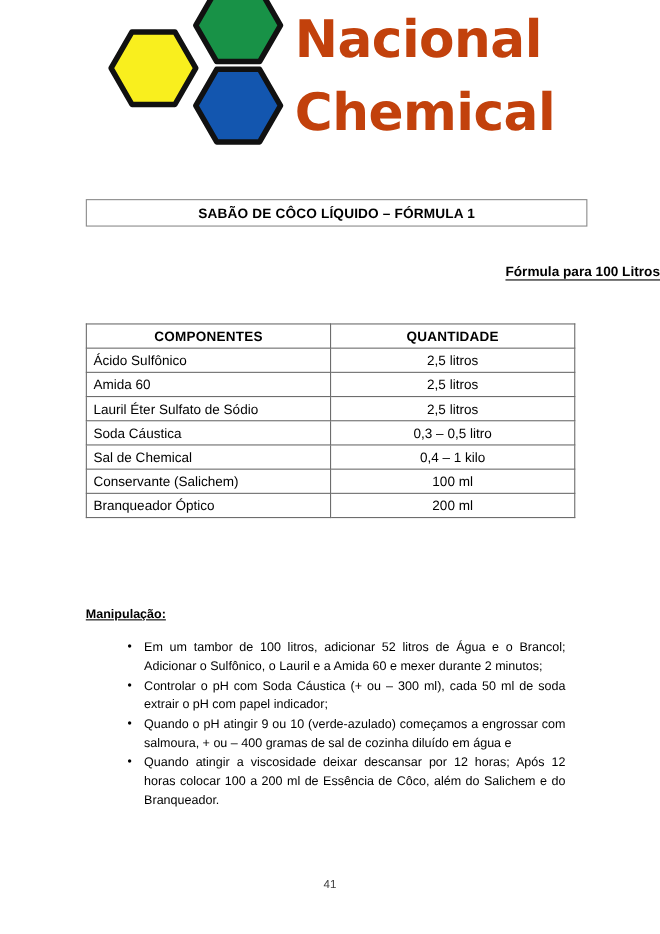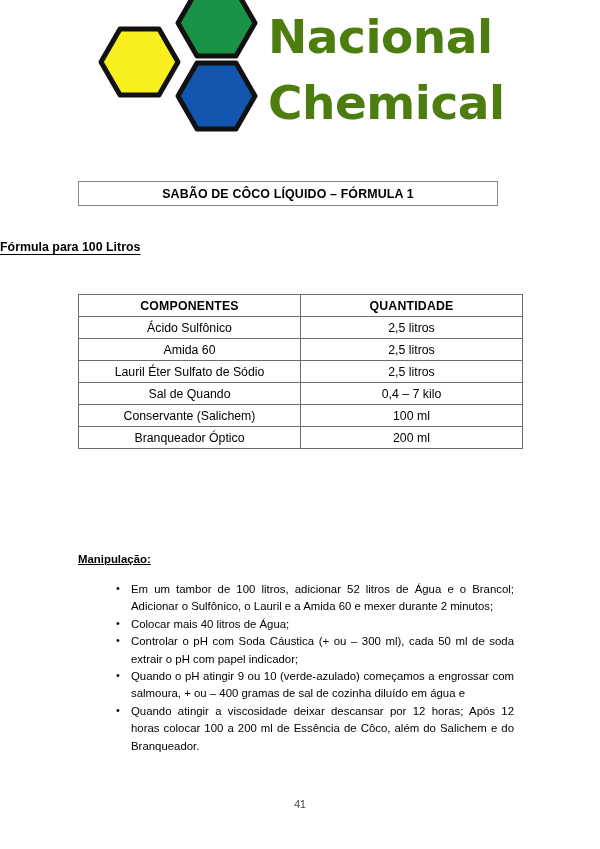--- a/index.html
+++ b/index.html
@@ -38,51 +38,51 @@
     top: 4px;
     width: 330px;
     height: 150px;
   }
   .wordmark-line {
     font-family: "DejaVu Sans", sans-serif;
     font-weight: bold;
     font-size: 47px;
     line-height: 66px;
     letter-spacing: -0.5px;
-    color: #4d7c0f;
+    color: #c2410c;
     white-space: nowrap;
   }
 
   
   #title-box {
     position: absolute;
     left: 78px;
     top: 181px;
-    width: 420px;
+    width: 456px;
     height: 25px;
     border: 1.3px solid #8a8a8a;
     box-sizing: border-box;
     display: flex;
     align-items: center;
     justify-content: center;
   }
   #title-text {
     font-size: 12.4px;
     font-weight: bold;
     letter-spacing: 0.15px;
     white-space: nowrap;
   }
 
   
   #subtitle {
     position: absolute;
     left: 0;
     top: 240px;
     width: 600px;
-    text-align: left;
+    text-align: right;
     font-size: 12.4px;
     font-weight: bold;
     text-decoration: underline;
     text-underline-offset: 2.5px;
   }
 
   
   #components-table {
     position: absolute;
     left: 78px;
@@ -101,21 +101,21 @@
     font-size: 12.3px;
     box-sizing: border-box;
     margin-left: 24px;
   }
   #components-table thead th {
     text-align: center;
     font-weight: bold;
     letter-spacing: 0.2px;
   }
   #components-table tbody td.cell-name {
-    text-align: center;
+    text-align: left;
   }
   #components-table tbody td.cell-qty {
     text-align: center;
   }
 
   
   #manipulation-section {
     position: absolute;
     left: 78px;
     top: 553px;
@@ -205,38 +205,41 @@
     </tr>
     <tr>
       <td class="cell-name">Amida 60</td>
       <td class="cell-qty">2,5 litros</td>
     </tr>
     <tr>
       <td class="cell-name">Lauril Éter Sulfato de Sódio</td>
       <td class="cell-qty">2,5 litros</td>
     </tr>
     <tr>
-      <td class="cell-name">Sal de Quando</td>
-      <td class="cell-qty">0,4 – 7 kilo</td>
+      <td class="cell-name">Soda Cáustica</td>
+      <td class="cell-qty">0,3 – 0,5 litro</td>
+    </tr>
+    <tr>
+      <td class="cell-name">Sal de Chemical</td>
+      <td class="cell-qty">0,4 – 1 kilo</td>
     </tr>
     <tr>
       <td class="cell-name">Conservante (Salichem)</td>
       <td class="cell-qty">100 ml</td>
     </tr>
     <tr>
       <td class="cell-name">Branqueador Óptico</td>
       <td class="cell-qty">200 ml</td>
     </tr>
   </tbody>
 </table>
 
 <div id="manipulation-section">
   <div id="manipulation-heading">Manipulação:</div>
   <ul id="steps-list">
     <li>Em um tambor de 100 litros, adicionar 52 litros de Água e o Brancol; Adicionar o Sulfônico, o Lauril e a Amida 60 e mexer durante 2 minutos;</li>
-    <li>Colocar mais 40 litros de Água;</li>
     <li>Controlar o pH com Soda Cáustica (+ ou – 300 ml), cada 50 ml de soda extrair o pH com papel indicador;</li>
     <li>Quando o pH atingir 9 ou 10 (verde-azulado) começamos a engrossar com salmoura, + ou – 400 gramas de sal de cozinha diluído em água e</li>
     <li>Quando atingir a viscosidade deixar descansar por 12 horas; Após 12 horas colocar 100 a 200 ml de Essência de Côco, além do Salichem e do Branqueador.</li>
   </ul>
 </div>
 
 <div id="page-number">41</div>
 
 </body></html>

